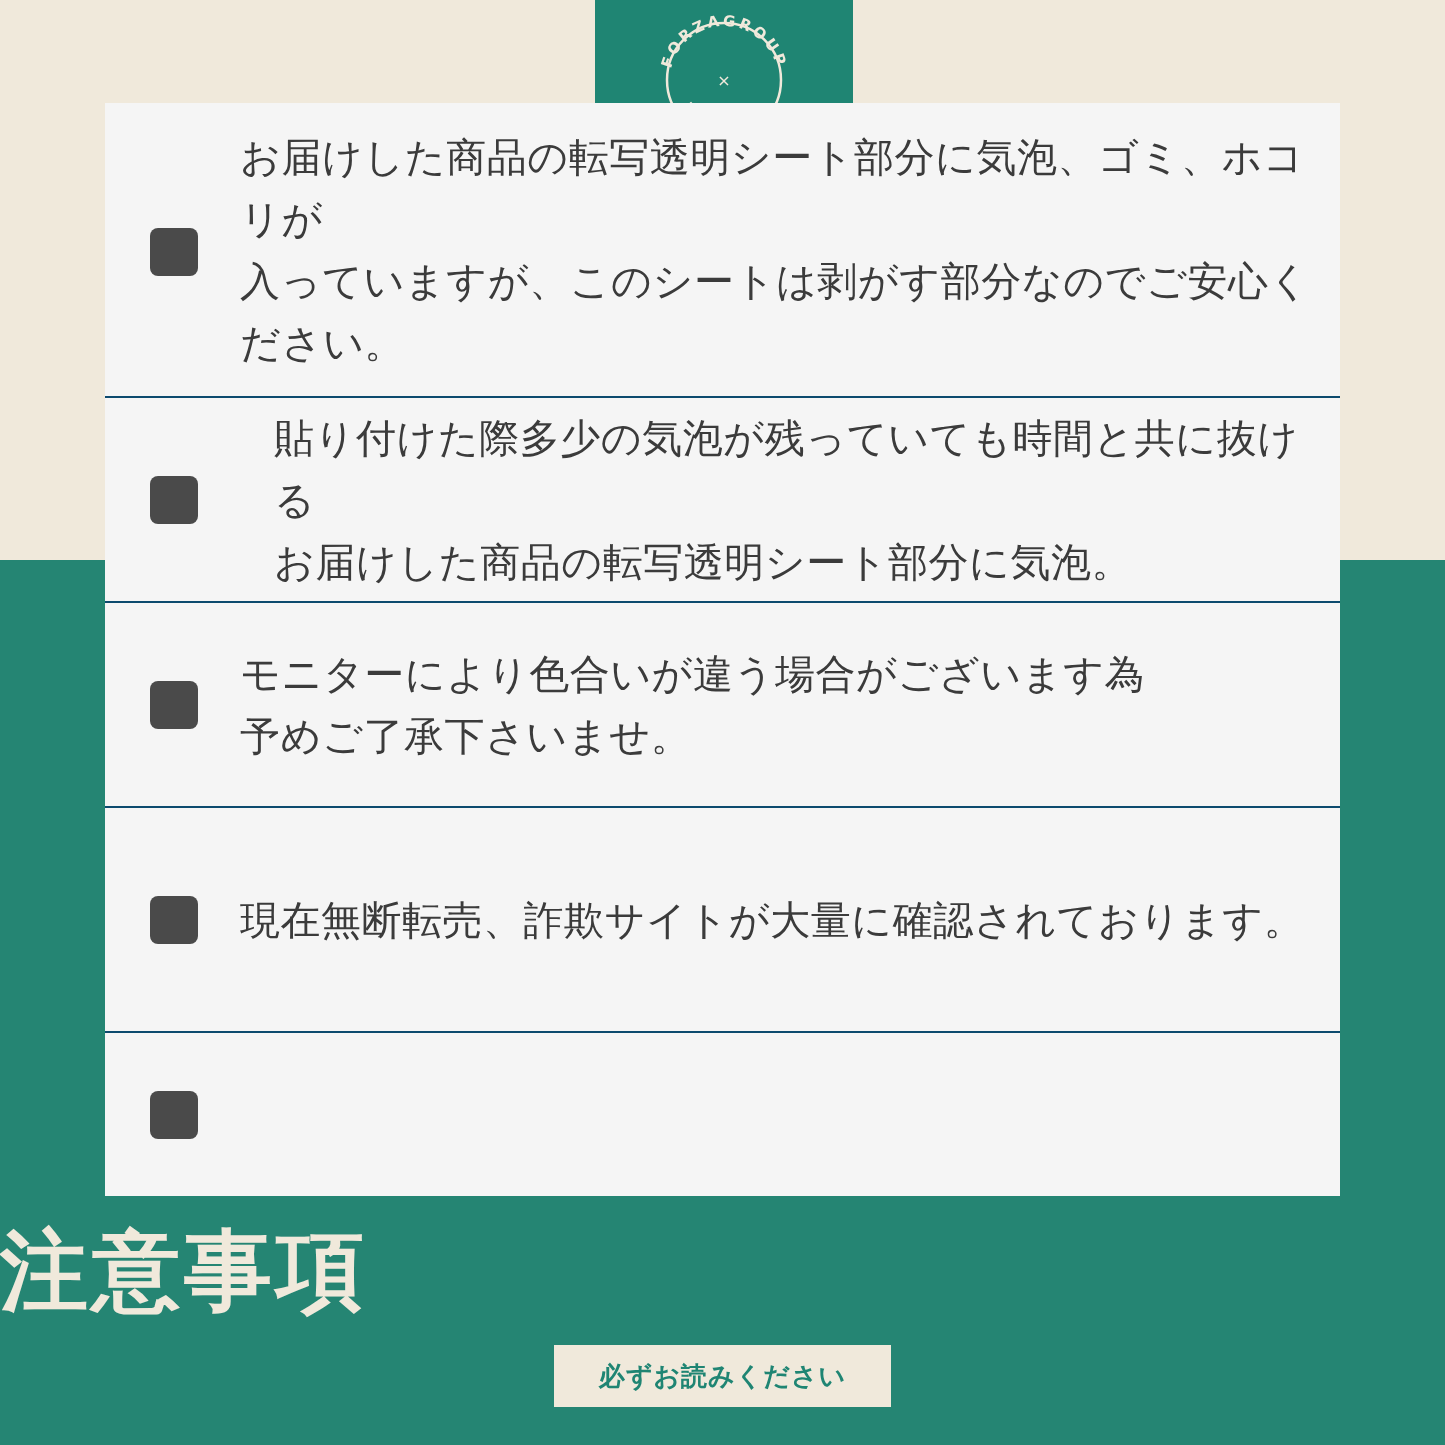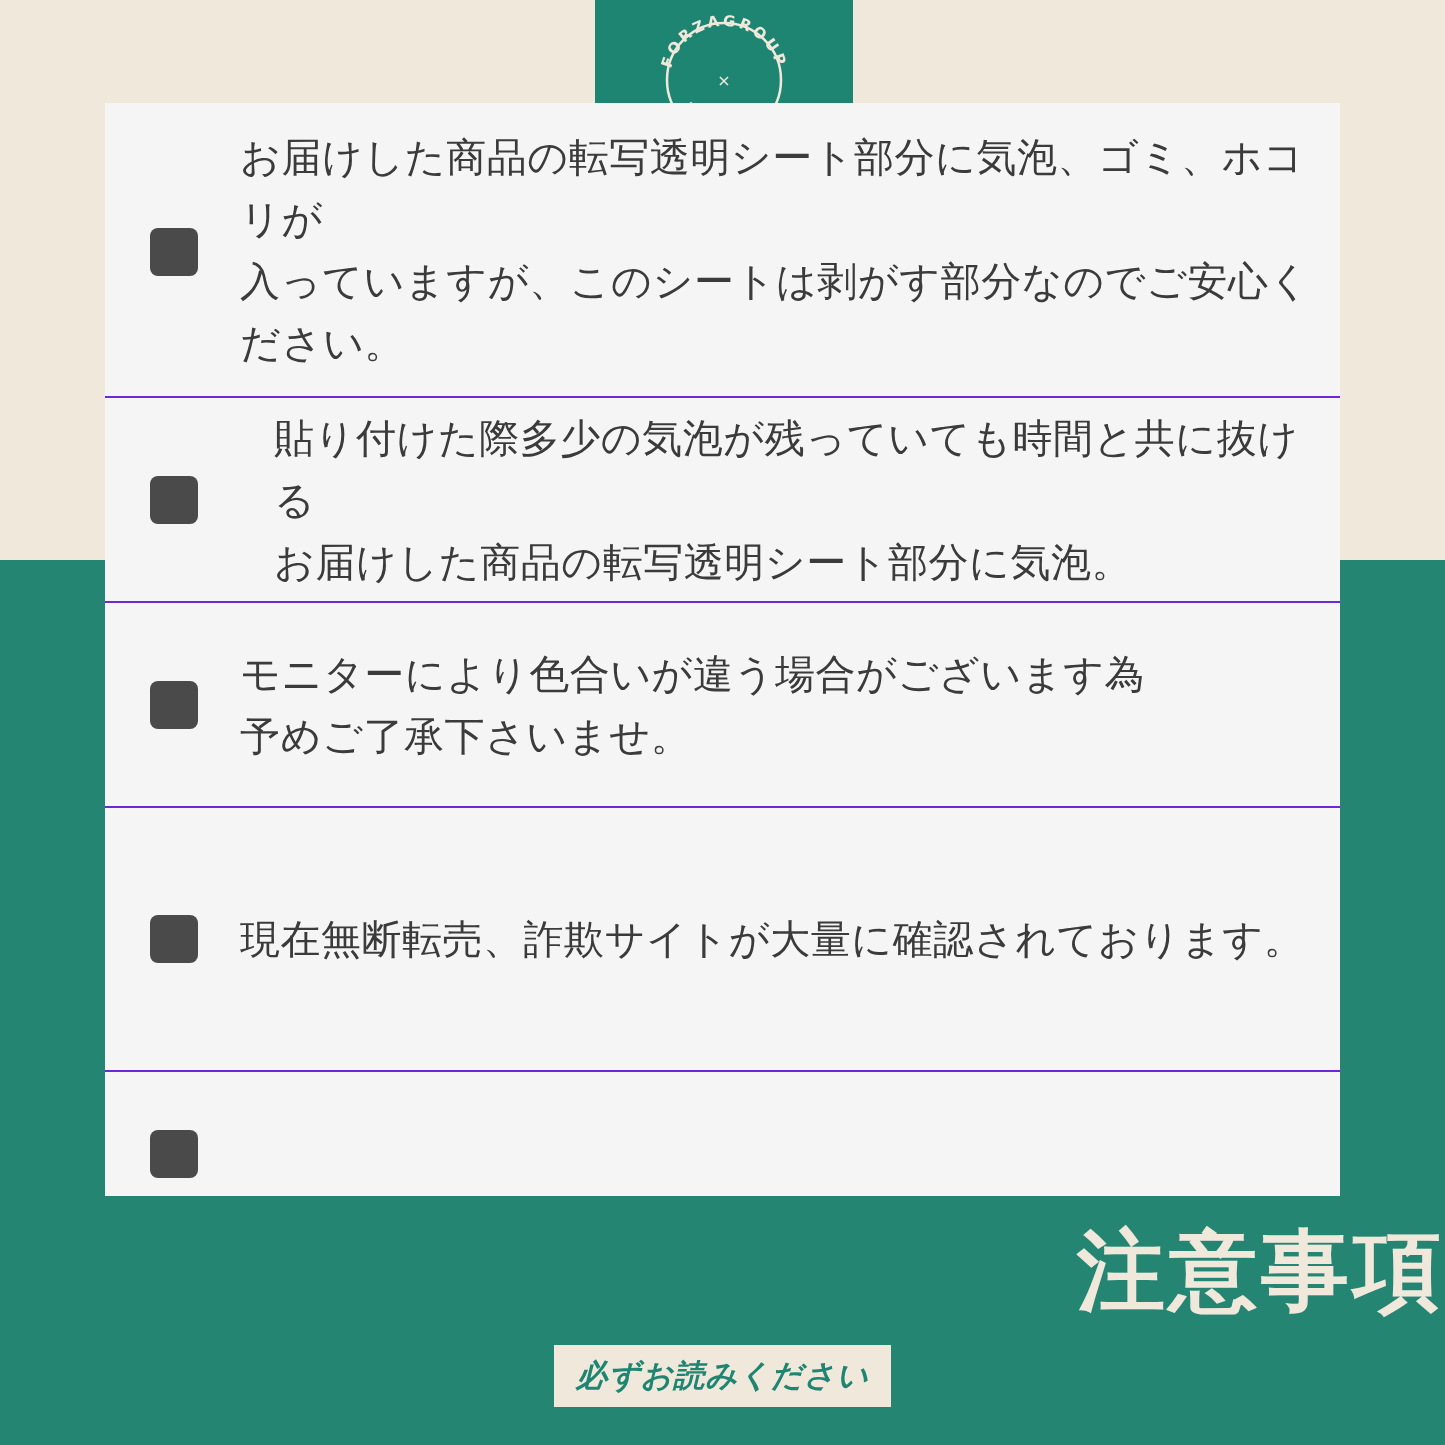--- a/index.html
+++ b/index.html
@@ -64,29 +64,29 @@
     height: 1093px;
     background: #f5f5f5;
   }
 
   .row {
     display: flex;
     align-items: center;
     box-sizing: border-box;
     padding-left: 45px;
     padding-right: 30px;
-    border-bottom: 2px solid #6d28d9;
+    border-bottom: 2px solid #0c4a6e;
   }
   .row:last-child {
     border-bottom: none;
   }
   .row-1 { height: 295px; }
   .row-2 { height: 205px; gap: 34px; }
   .row-3 { height: 205px; }
-  .row-4 { height: 264px; }
+  .row-4 { height: 225px; }
   .row-5 { height: 163px; }
 
   .bullet {
     flex: 0 0 auto;
     width: 48px;
     height: 48px;
     background: #4a4a4a;
     border-radius: 8px;
     margin-right: 42px;
   }
@@ -101,46 +101,45 @@
     font-weight: 400;
   }
   .row-5 .row-text { font-size: 40px; }
 
   
   #headline {
     position: absolute;
     left: 0;
     top: 1212px;
     width: 1445px;
-    text-align: right;
+    text-align: left;
     font-family: "DejaVu Sans", "Liberation Sans", sans-serif;
     font-size: 88px;
     font-weight: bold;
     color: #f0e9db;
     letter-spacing: 4px;
   }
 
   #subtitle-pill {
     position: absolute;
     left: 554px;
     top: 1345px;
     width: 337px;
     height: 62px;
     background: #f0e9db;
     display: flex;
     align-items: center;
     justify-content: center;
   }
   #subtitle-pill span {
     font-family: "DejaVu Sans", "Liberation Sans", sans-serif;
-    font-size: 31px;
+    font-size: 26px;
     font-weight: bold;
     color: #1f8573;
     letter-spacing: 1px;
-    font-style: italic;
   }
 </style>
 </head>
 <body>
 
 <div id="page">
 
   <div id="green-band"></div>
 
   <div id="logo-badge">

